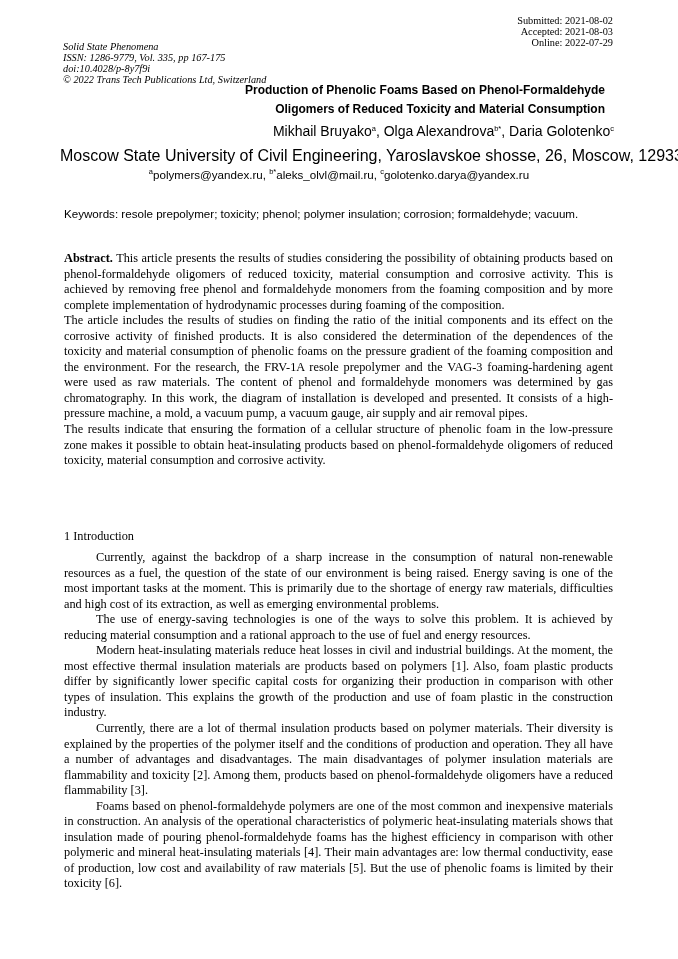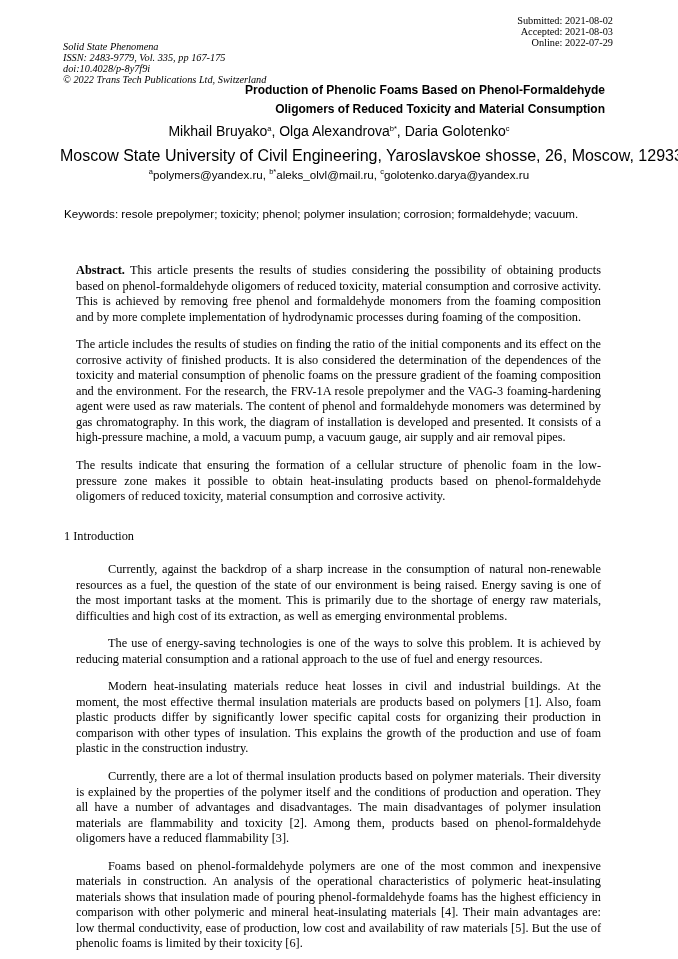--- a/index.html
+++ b/index.html
@@ -4,45 +4,45 @@
 <style>
   html, body { margin: 0; padding: 0; background: #ffffff; }
   body { width: 678px; height: 959px; position: relative; overflow: hidden; color: #000; }
   .page { position: absolute; left: 0; top: 0; width: 678px; height: 959px; }
 
   .hdr-left { position: absolute; left: 63px; top: 15px; font-family: "Liberation Serif", serif; font-style: italic; font-size: 10.3px; line-height: 11px; margin-top: 26px; }
   .hdr-right { position: absolute; right: 65px; top: 15px; text-align: right; font-family: "Liberation Serif", serif; font-size: 10.3px; line-height: 11px; }
   .hdr-line { display: block; white-space: nowrap; }
 
   .title { position: absolute; left: 55px; width: 550px; top: 81px; text-align: right; font-family: "Liberation Sans", sans-serif; font-weight: bold; font-size: 12px; line-height: 19px; }
-  .authors { position: absolute; left: 64px; width: 550px; top: 122px; text-align: center; font-family: "Liberation Sans", sans-serif; font-size: 14px; line-height: 18px; white-space: nowrap; }
+  .authors { position: absolute; left: 64px; width: 550px; top: 122px; text-align: right; font-family: "Liberation Sans", sans-serif; font-size: 14px; line-height: 18px; white-space: nowrap; }
   .affil { position: absolute; left: 60px; width: 558px; top: 149px; text-align: right; font-family: "Liberation Sans", sans-serif; font-size: 16px; line-height: 14px; white-space: nowrap; }
   .emails { position: absolute; left: 64px; width: 550px; top: 168px; text-align: center; font-family: "Liberation Sans", sans-serif; font-size: 11.6px; line-height: 14px; white-space: nowrap; }
   sup { font-size: 7.5px; vertical-align: 5px; line-height: 0; }
 
   .keywords { position: absolute; left: 64px; width: 549px; top: 206px; font-family: "Liberation Sans", sans-serif; font-size: 11.6px; line-height: 15px; text-align: justify; }
   .kw-label { font-weight: normal; }
 
   .body-text { position: absolute; left: 64px; width: 549px; font-family: "Liberation Serif", serif; font-size: 12.3px; line-height: 15.55px; text-align: justify; }
-  .body-text p { margin: 12px; }
+  .body-text p { margin: 0; }
   .abstract { top: 251px; }
   .abs-label { font-weight: bold; }
 
   .section-heading { position: absolute; left: 64px; top: 529px; font-family: "Liberation Serif", serif; font-weight: normal; font-size: 12.3px; line-height: 15px; }
   .intro { top: 550px; }
   .intro p { text-indent: 32px; }
 </style>
 </head>
 <body>
 
 <div class="page">
 
   <div class="hdr-left">
     <span class="hdr-line">Solid State Phenomena</span>
-    <span class="hdr-line">ISSN: 2483-9779, Vol. 335, pp 167-175</span>
+    <span class="hdr-line">ISSN: 1286-9779, Vol. 335, pp 167-175</span>
     <span class="hdr-line">doi:10.4028/p-8y7f9i</span>
     <span class="hdr-line">© 2022 Trans Tech Publications Ltd, Switzerland</span>
   </div>
 
   <div class="hdr-right">
     <span class="hdr-line">Submitted: 2021-08-02</span>
     <span class="hdr-line">Accepted: 2021-08-03</span>
     <span class="hdr-line">Online: 2022-07-29</span>
   </div>
 

